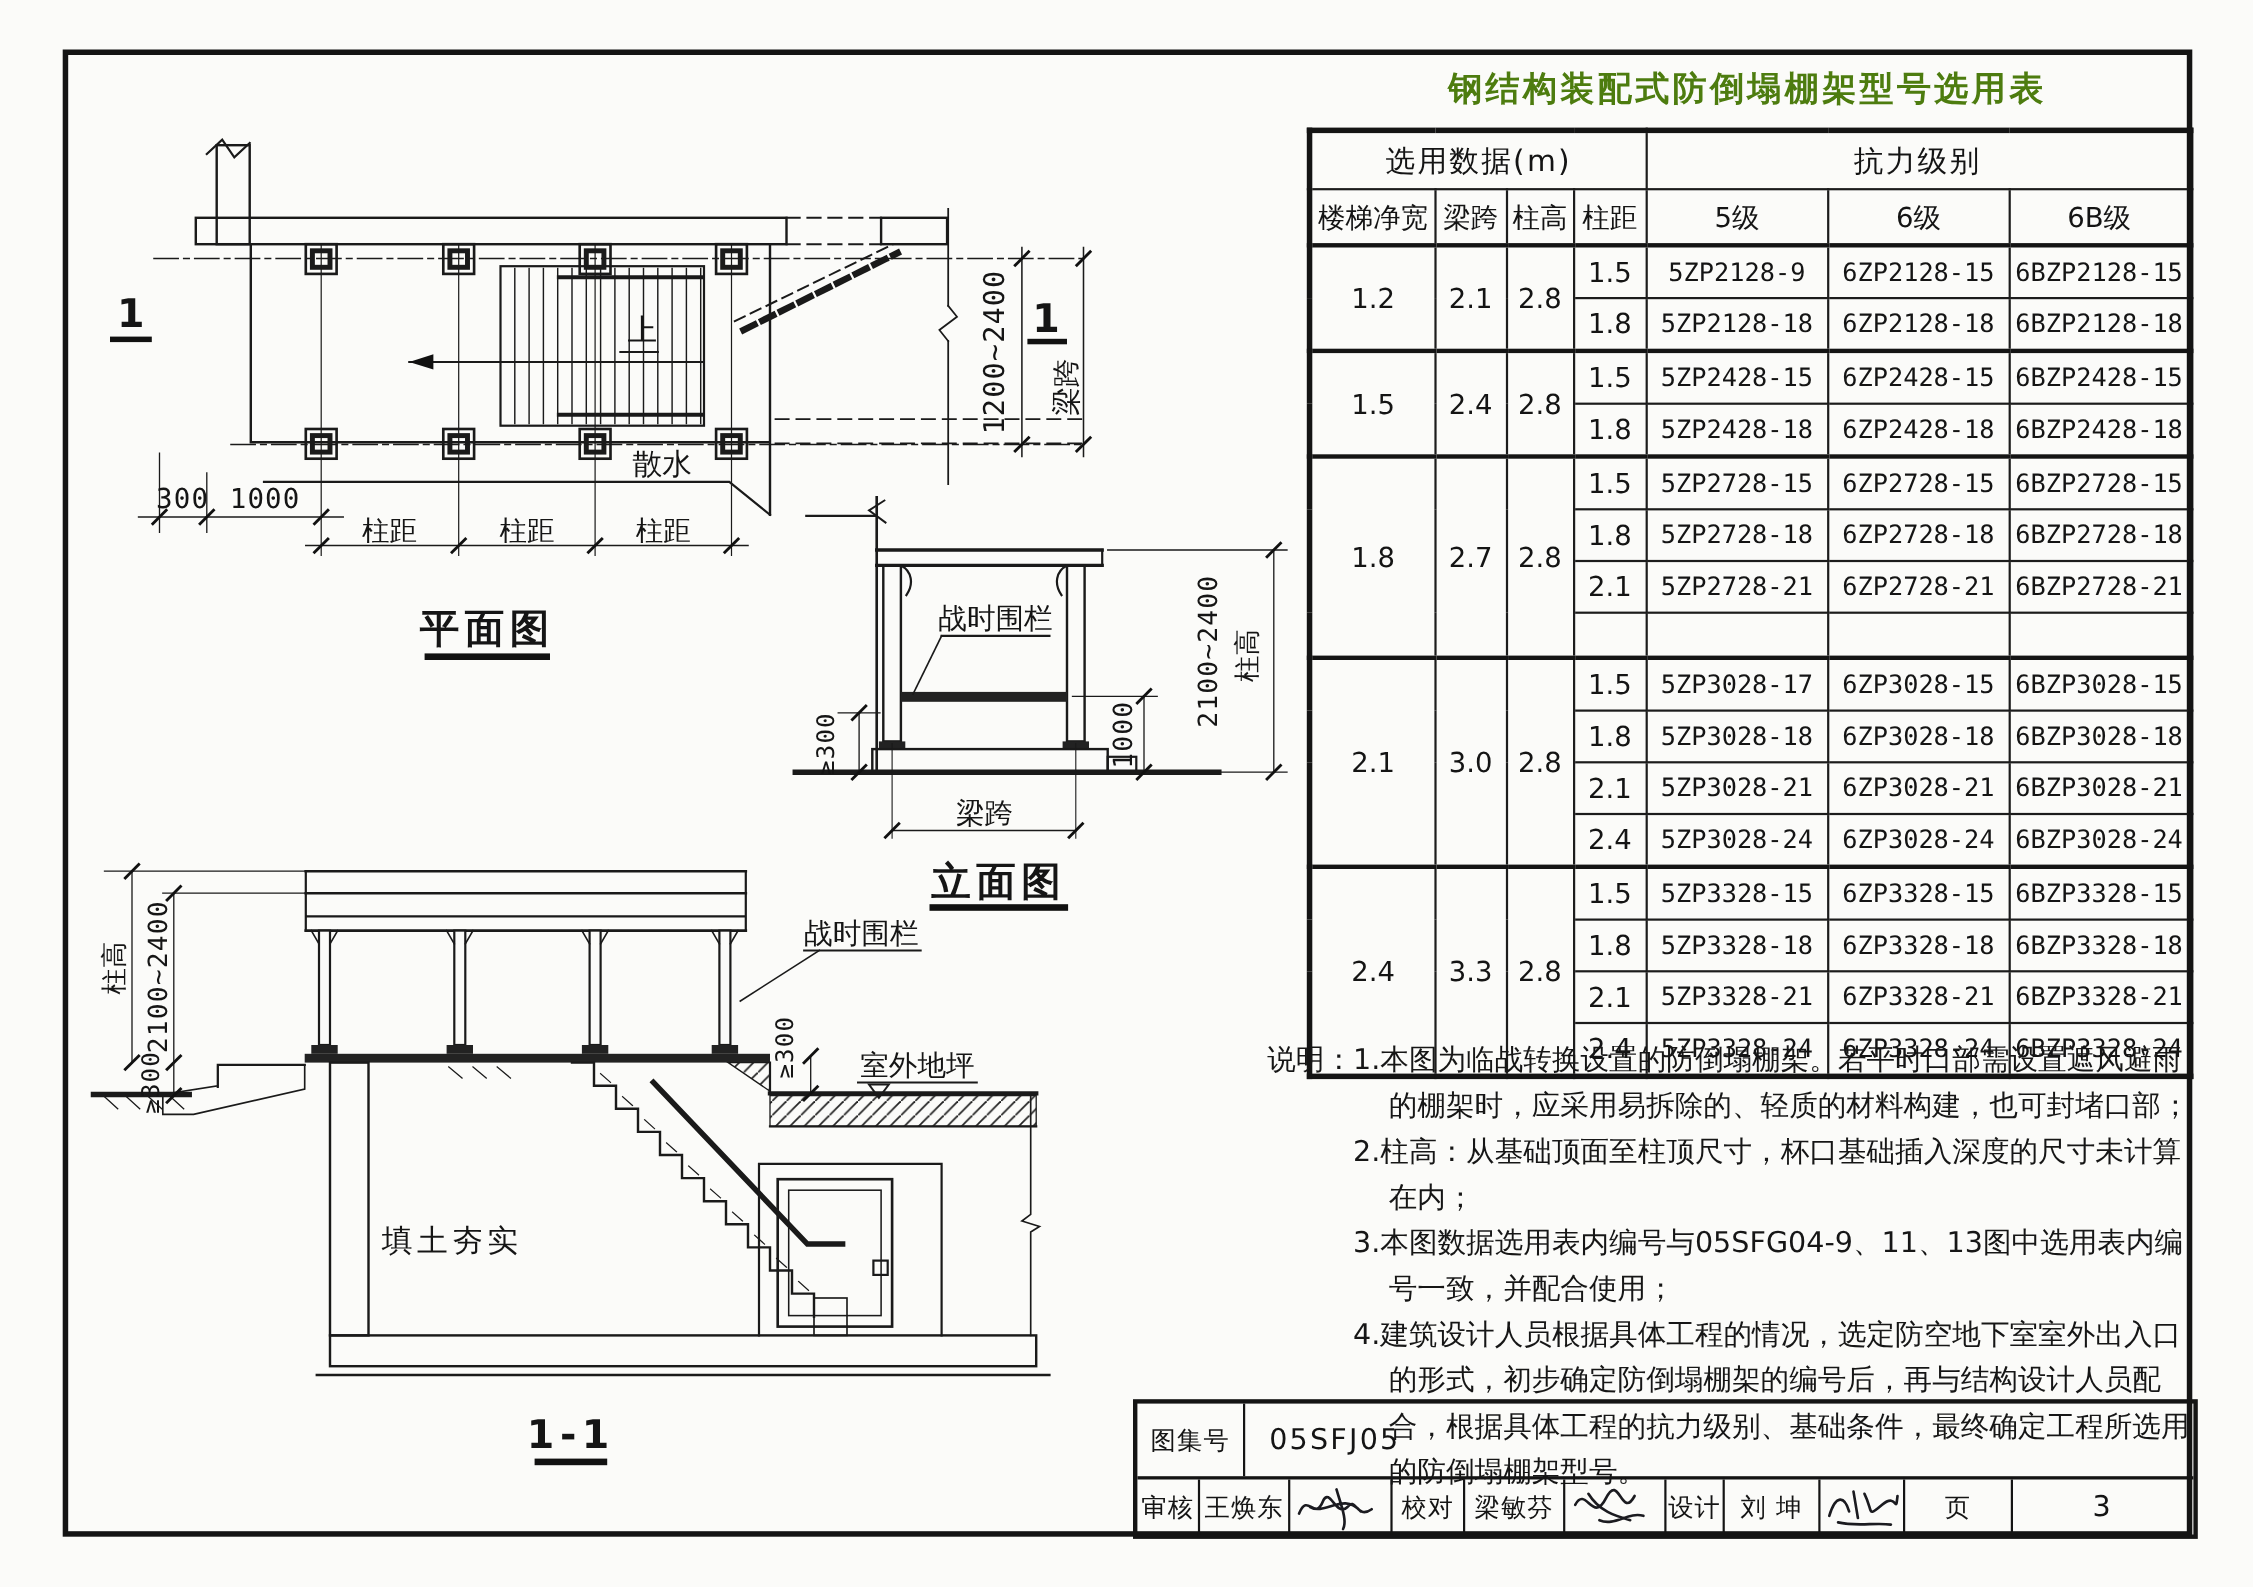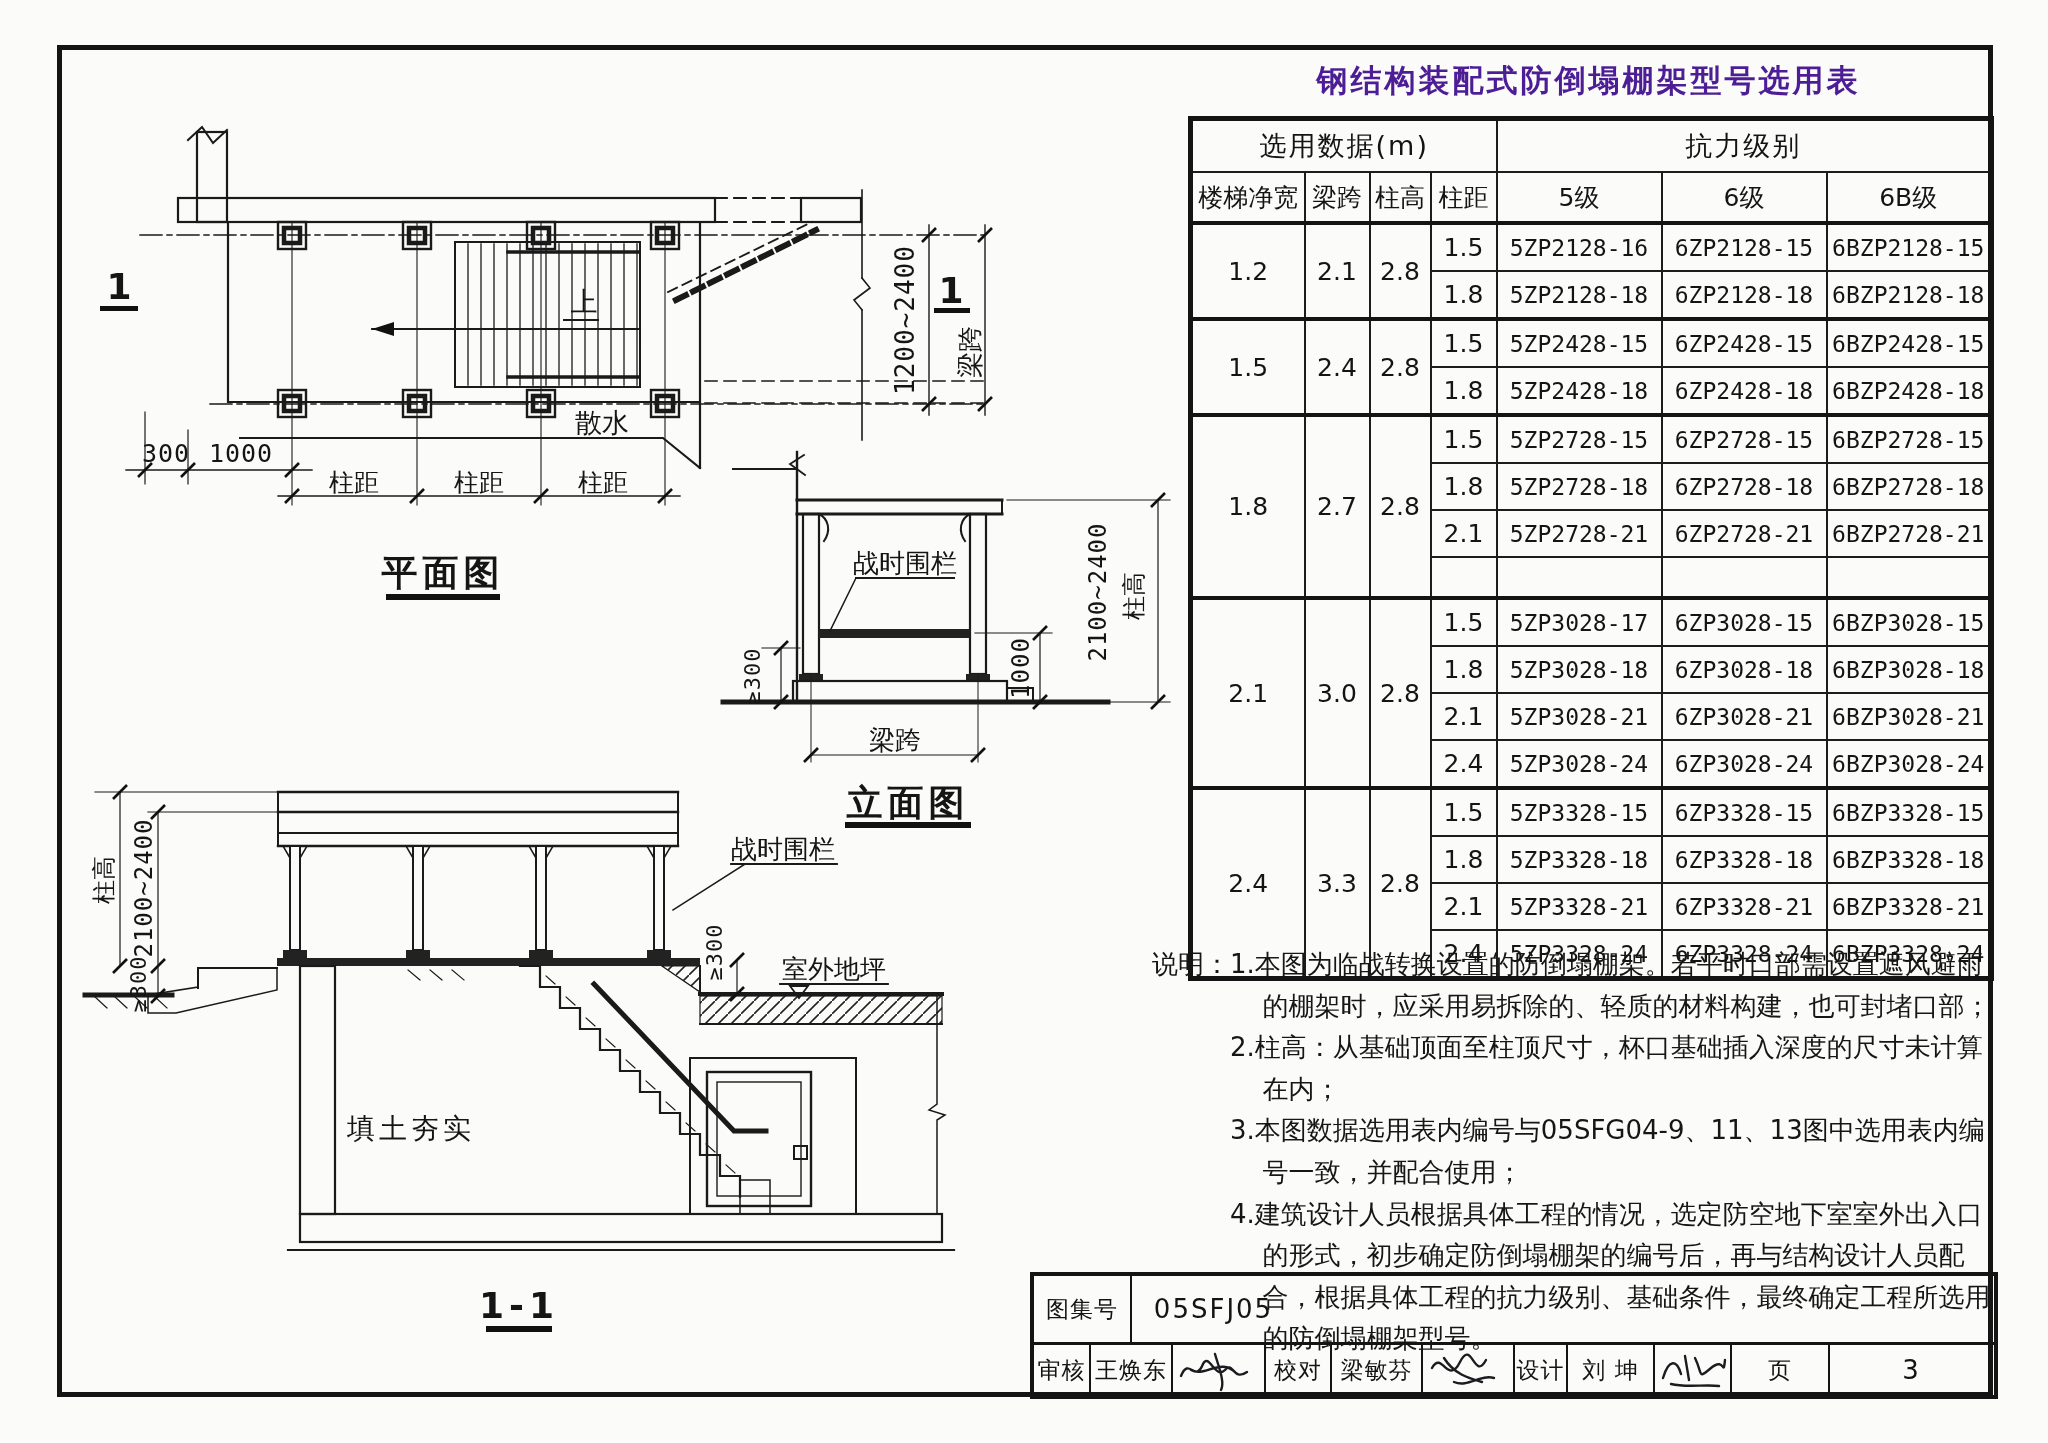--- a/index.html
+++ b/index.html
@@ -16,21 +16,21 @@
   svg.drawing{position:absolute;left:0;top:0;width:2048px;height:1443px;}
   svg .ln{stroke:#1a1a1a;fill:none;stroke-linecap:square;}
   svg text.lbl{fill:#151515;font-family:"DejaVu Sans","Liberation Sans",sans-serif;
     text-anchor:middle;dominant-baseline:central;}
   svg text.num{font-family:"DejaVu Sans Mono","Liberation Mono",monospace;letter-spacing:1px;}
   svg text.big{font-weight:bold;letter-spacing:5px;}
 
   
   .table-title{
     position:absolute;left:1188px;top:60px;width:801px;text-align:center;
-    font-size:31px;font-weight:bold;letter-spacing:3px;color:#4c1d95;
+    font-size:31px;font-weight:bold;letter-spacing:3px;color:#4d7c0f;
   }
   #selection{
     position:absolute;left:1188px;top:116px;width:801px;
     border-collapse:collapse;table-layout:fixed;
     border:5px solid #141414;
   }
   #selection th,#selection td{
     border:2px solid #1c1c1c;text-align:center;vertical-align:middle;
     padding:0;font-weight:normal;color:#141414;overflow:hidden;white-space:nowrap;
   }
@@ -311,21 +311,21 @@
         <th>柱距</th>
         <th>5级</th>
         <th>6级</th>
         <th>6B级</th>
       </tr>
       <tr class="blk">
         <td class="grp" rowspan="2">1.2</td>
         <td class="grp" rowspan="2">2.1</td>
         <td class="grp" rowspan="2">2.8</td>
         <td>1.5</td>
-        <td class="model">5ZP2128-16</td>
+        <td class="model">5ZP2128-9</td>
         <td class="model">6ZP2128-15</td>
         <td class="model">6BZP2128-15</td>
       </tr>
       <tr>
         <td>1.8</td>
         <td class="model">5ZP2128-18</td>
         <td class="model">6ZP2128-18</td>
         <td class="model">6BZP2128-18</td>
       </tr>
       <tr class="blk">

